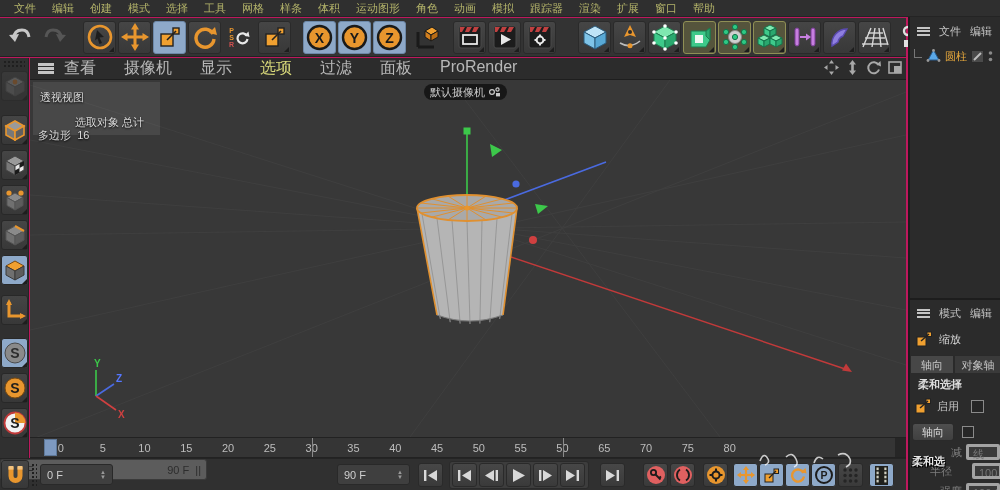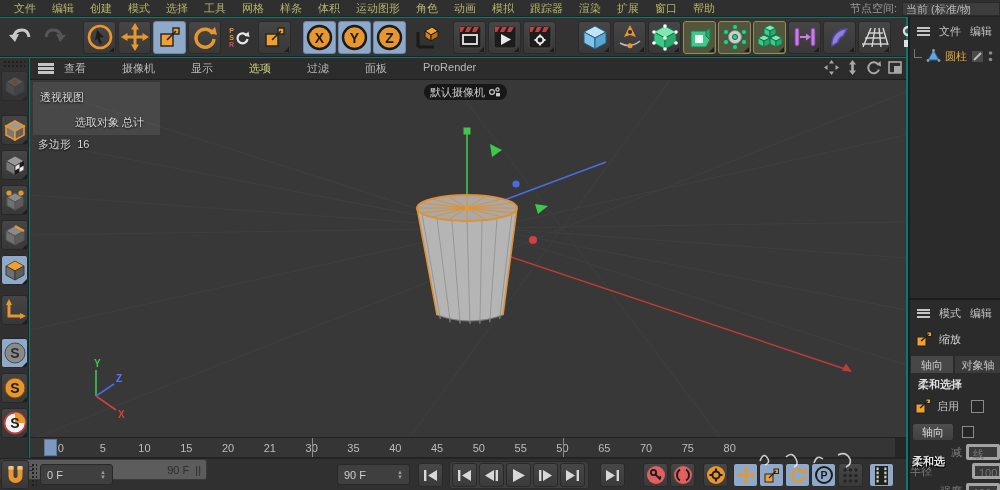--- a/index.html
+++ b/index.html
@@ -1,18 +1,18 @@
 <!DOCTYPE html>
 <html><head>
 <meta charset="utf-8">
 <style>
   * { margin:0; padding:0; box-sizing:border-box; }
   html,body { background:#1f1f1f; }
   body { font-family:"Liberation Sans","DejaVu Sans",sans-serif; }
-  #app { position:relative; width:1000px; height:490px; background:#0f766e; overflow:hidden;
+  #app { position:relative; width:1000px; height:490px; background:#be185d; overflow:hidden;
          color:#c0c0c0; font-size:11px; }
   .abs { position:absolute; }
 
   
   #menubar { left:0; top:0; width:1000px; height:17px; background:#2f2f2f; border-bottom:1px solid #242424;
              display:flex; align-items:center; }
   #menubar .items { display:flex; gap:16px; padding-left:14px; }
   #menubar .items span { color:#b4b46a; font-size:11px; cursor:default; }
   #nodespace { position:absolute; right:0; top:0; height:17px; display:flex; align-items:center; gap:5px; }
   #nodespace .lbl { color:#9a9a9a; }
@@ -44,21 +44,21 @@
         border-left:5px solid transparent; border-bottom:5px solid #1d1d1d; }
   .grip { background-image:radial-gradient(#1f1f1f 1px, transparent 1.2px); background-size:4px 4px; }
 
   
   #vp-menubar { left:30px; top:58px; width:876px; height:22px; background:#2c2c2c; border-bottom:1px solid #1e1e1e;
                 display:flex; align-items:center; }
   #vp-menubar .burger { width:16px; height:11px; margin:0 10px 0 8px;
         background:linear-gradient(#c5c5c5,#c5c5c5) 0 0/16px 3px no-repeat,
                    linear-gradient(#c5c5c5,#c5c5c5) 0 4px/16px 3px no-repeat,
                    linear-gradient(#c5c5c5,#c5c5c5) 0 8px/16px 3px no-repeat; }
-  #vp-menubar .menus { display:flex; gap:36px; font-size:11px; color:#b8b8b8; }
+  #vp-menubar .menus { display:flex; gap:28px; font-size:16px; color:#b8b8b8; }
   #vp-menubar .menus span:nth-of-type(4) { color:#d8d87a; }
   #vp-navicons { position:absolute; right:4px; top:2px; display:flex; gap:7px; align-items:center; color:#a8a8a8; }
   #viewport { left:30px; top:80px; width:876px; height:357px; background:#383838; overflow:hidden; }
   #hudbox { left:33px; top:82px; width:127px; height:53px; background:rgba(150,150,150,0.18); }
   .hudtext { position:absolute; color:#dadada; font-size:11px; text-shadow:0 1px 2px #000; white-space:nowrap; }
   #cam-pill { left:424px; top:84px; height:16px; padding:0 6px; background:rgba(18,18,18,0.85); border-radius:8px;
               display:flex; align-items:center; gap:4px; color:#c8c8c8; font-size:11px; }
 
   
   #timeline { left:30px; top:437px; width:876px; height:21px; background:#353535; border-top:1px solid #222;
@@ -117,24 +117,20 @@
         <span>运动图形</span>
         <span>角色</span>
         <span>动画</span>
         <span>模拟</span>
         <span>跟踪器</span>
         <span>渲染</span>
         <span>扩展</span>
         <span>窗口</span>
         <span>帮助</span>
       </div>
-    <div id="nodespace">
-      <span class="lbl">节点空间:</span>
-      <span class="box">当前 (标准/物</span>
-    </div>
   </div>
 
   <div id="toolbar" class="abs">
     <div class="tb flat">
       <svg width="24" height="24">
           <path d="M6 13 Q6 5 14 5 Q20 5 21 12" stroke="#c8c8c8" stroke-width="3" fill="none"></path>
           <polygon points="1,10 11,9 7,17" fill="#c8c8c8"></polygon>
         </svg>
     </div>
     <div class="tb flat">
@@ -553,40 +549,40 @@
       <line x1="38" y1="38" x2="58" y2="52" stroke="#d04040" stroke-width="1.6"></line>
       <text x="36" y="9" fill="#3cc84a" font-size="10" font-weight="bold">Y</text>
       <text x="58" y="24" fill="#5577ff" font-size="10" font-weight="bold">Z</text>
       <text x="60" y="60" fill="#d04040" font-size="10" font-weight="bold">X</text>
     </svg>
   </div>
 
   <div id="hudbox" class="abs"></div>
   <div class="hudtext" style="left:40px;top:90px;">透视视图</div>
   <div class="hudtext" style="left:75px;top:115px;">选取对象 总计</div>
-  <div class="hudtext" style="left:38px;top:137px;">
+  <div class="hudtext" style="left:38px;top:128px;">
     <span>多边形</span>&nbsp;&nbsp;<span>16</span>
   </div>
   <div id="cam-pill" class="abs">
     <span>默认摄像机</span>
     <svg width="12" height="10">
         <circle cx="3" cy="5" r="2.4" fill="none" stroke="#c8c8c8" stroke-width="1.2"></circle>
         <circle cx="8.5" cy="2.5" r="1.6" fill="none" stroke="#c8c8c8" stroke-width="1.2"></circle>
         <rect x="7" y="6" width="4" height="3.4" fill="#c8c8c8"></rect>
       </svg>
   </div>
 
   <div id="timeline" class="abs">
     <div id="ruler">
         <span>0</span>
         <span>5</span>
         <span>10</span>
         <span>15</span>
         <span>20</span>
-        <span>21</span>
+        <span>25</span>
         <span>30</span>
         <span>35</span>
         <span>40</span>
         <span>45</span>
         <span>50</span>
         <span>55</span>
         <span>50</span>
         <span>65</span>
         <span>70</span>
         <span>75</span>
@@ -823,21 +819,21 @@
     </div>
     <div class="rrow" style="top:406px;padding-left:2px;gap:6px;">
       <span style="display:inline-block;width:42px;height:18px;line-height:17px;text-align:center;background:linear-gradient(#4e4e4e,#404040);border:1px solid #2a2a2a;border-radius:3px;color:#d8d8d8;">轴向</span>
       <span class="chk" style="width:12px;height:12px;margin-left:2px;"></span>
     </div>
     <div class="rrow gray" style="top:427px;">
       <span style="width:52px;text-align:right;">减</span>
       <span class="gfield" style="width:34px;margin-left:4px;">线性</span>
     </div>
     <div class="rrow gray" style="top:446px;">
-      <span style="width:52px;">半径</span>
+      <span style="width:52px;text-align:right;">半径</span>
       <span class="gfield" style="width:34px;margin-left:20px;overflow:hidden;white-space:nowrap;">100 c</span>
     </div>
     <div class="rrow gray" style="top:466px;">
       <span style="width:52px;text-align:right;">强度</span>
       <span class="gfield" style="width:34px;margin-left:4px;overflow:hidden;white-space:nowrap;">100.0</span>
     </div>
     <div class="overlay-title" style="left:2px;top:437px;">柔和选</div>
   </div>
 
 </div>

